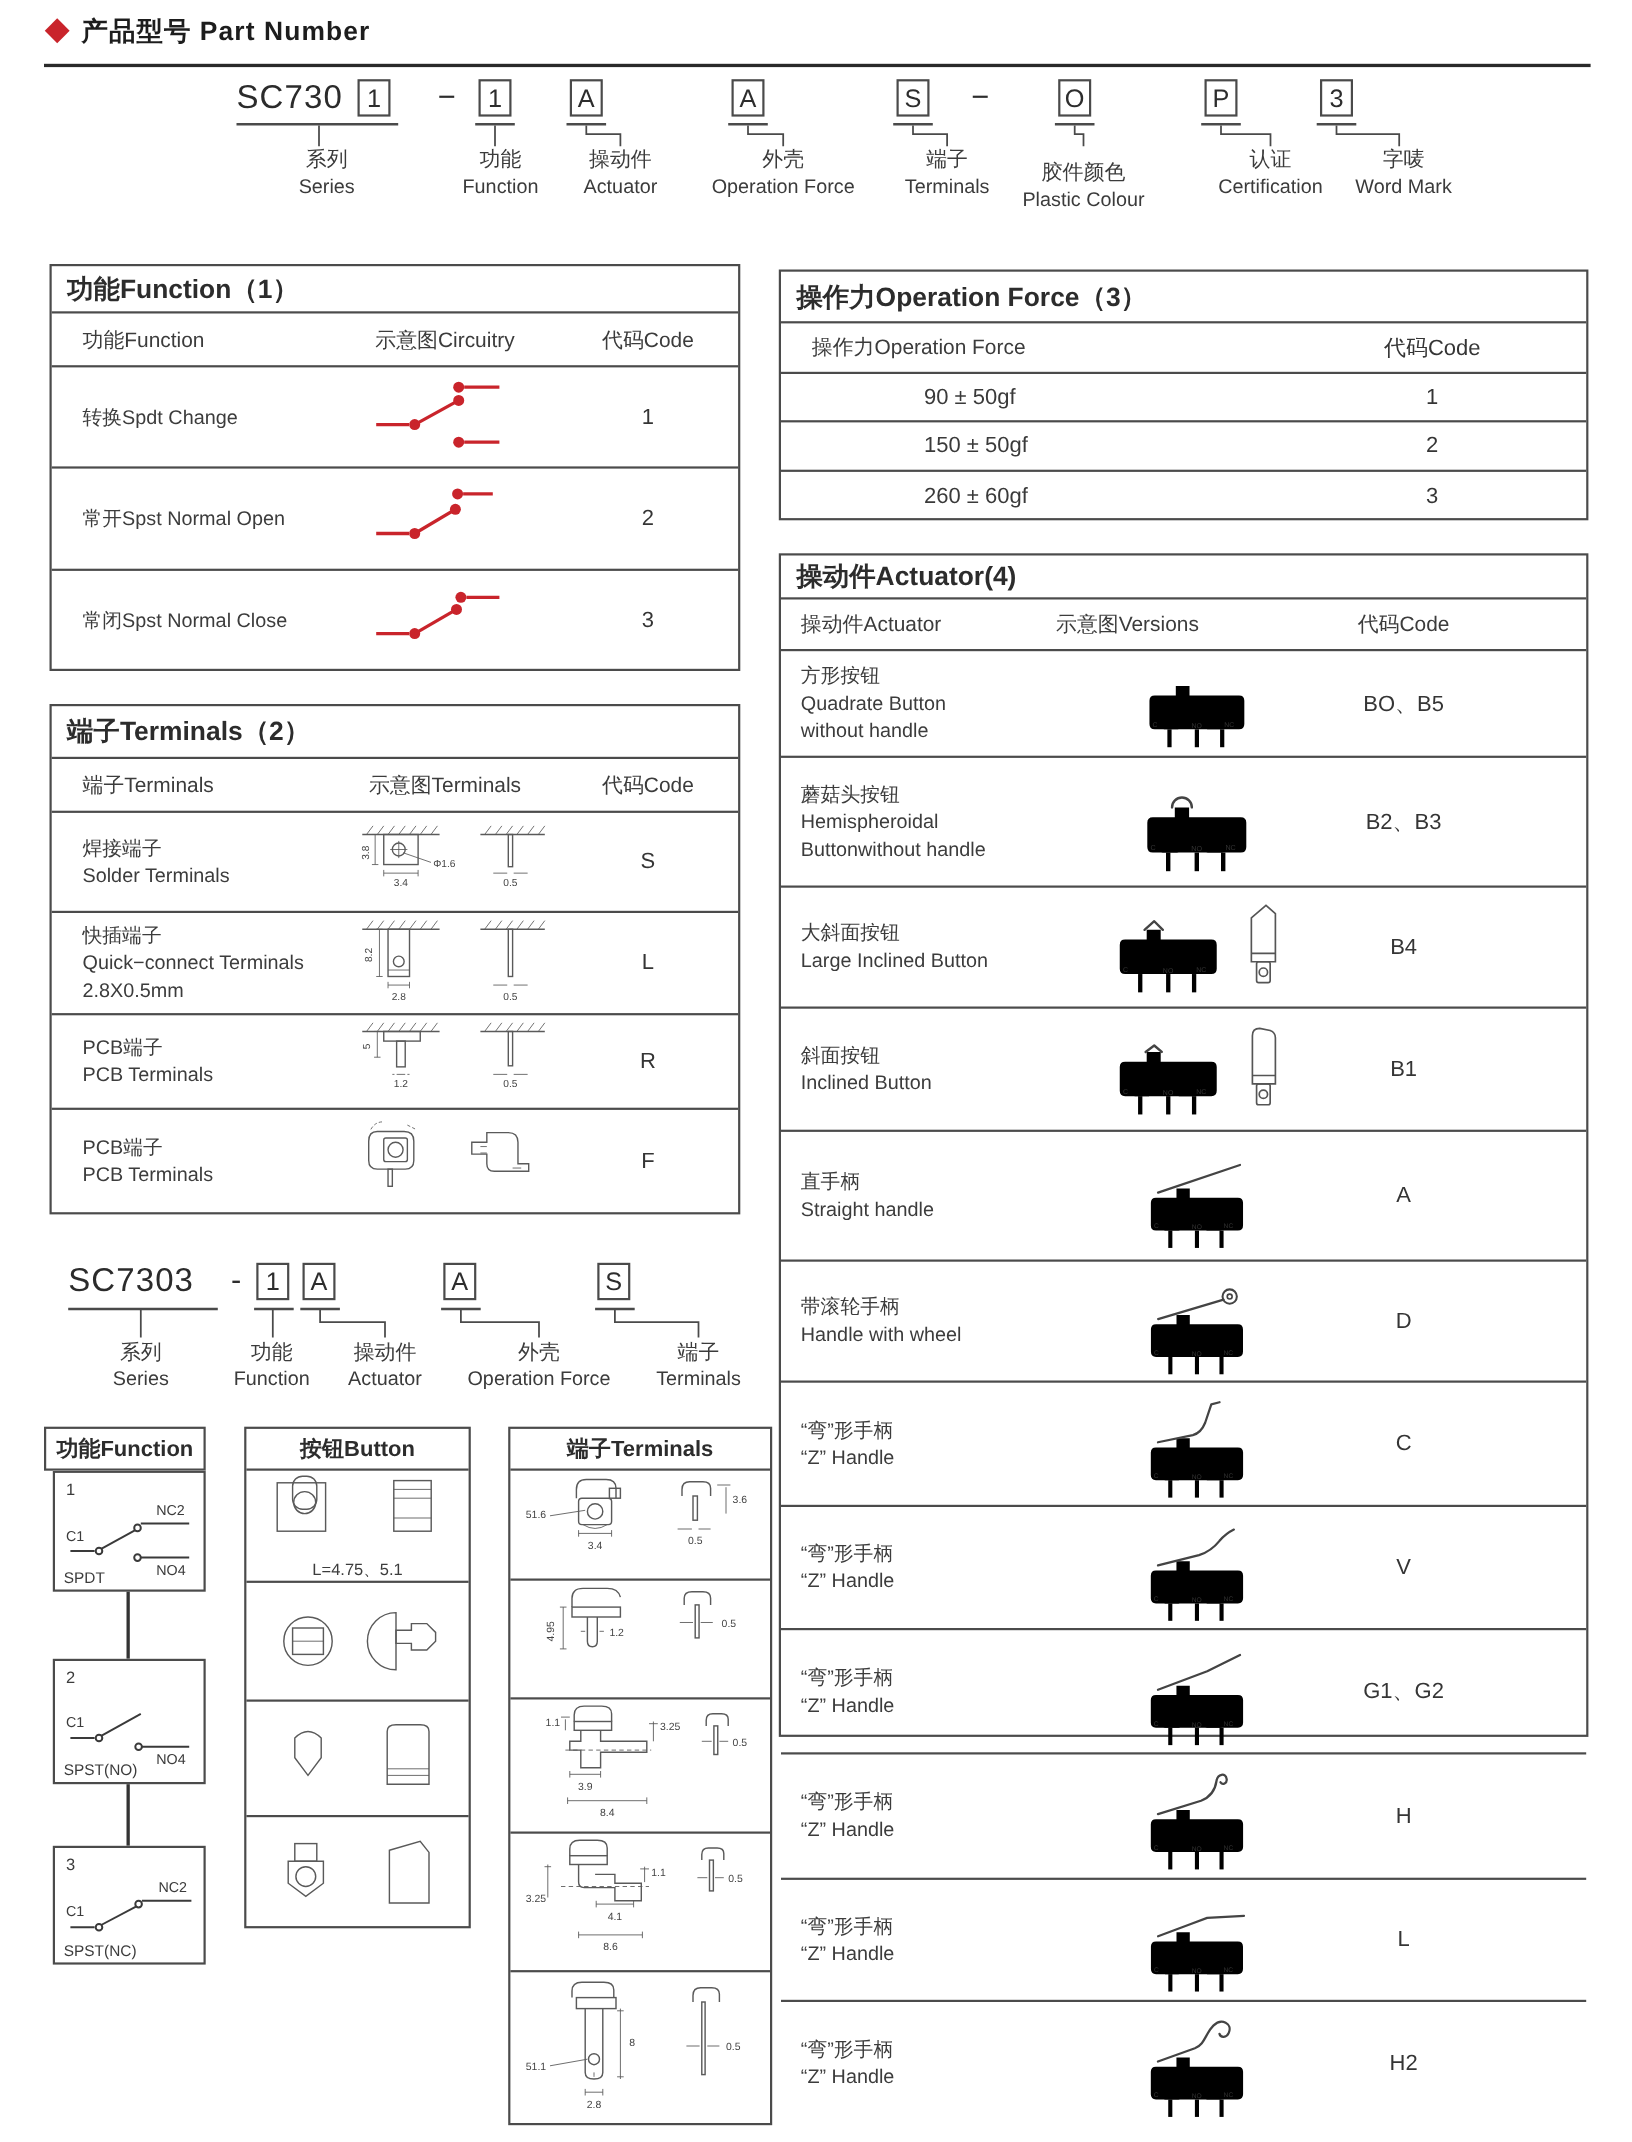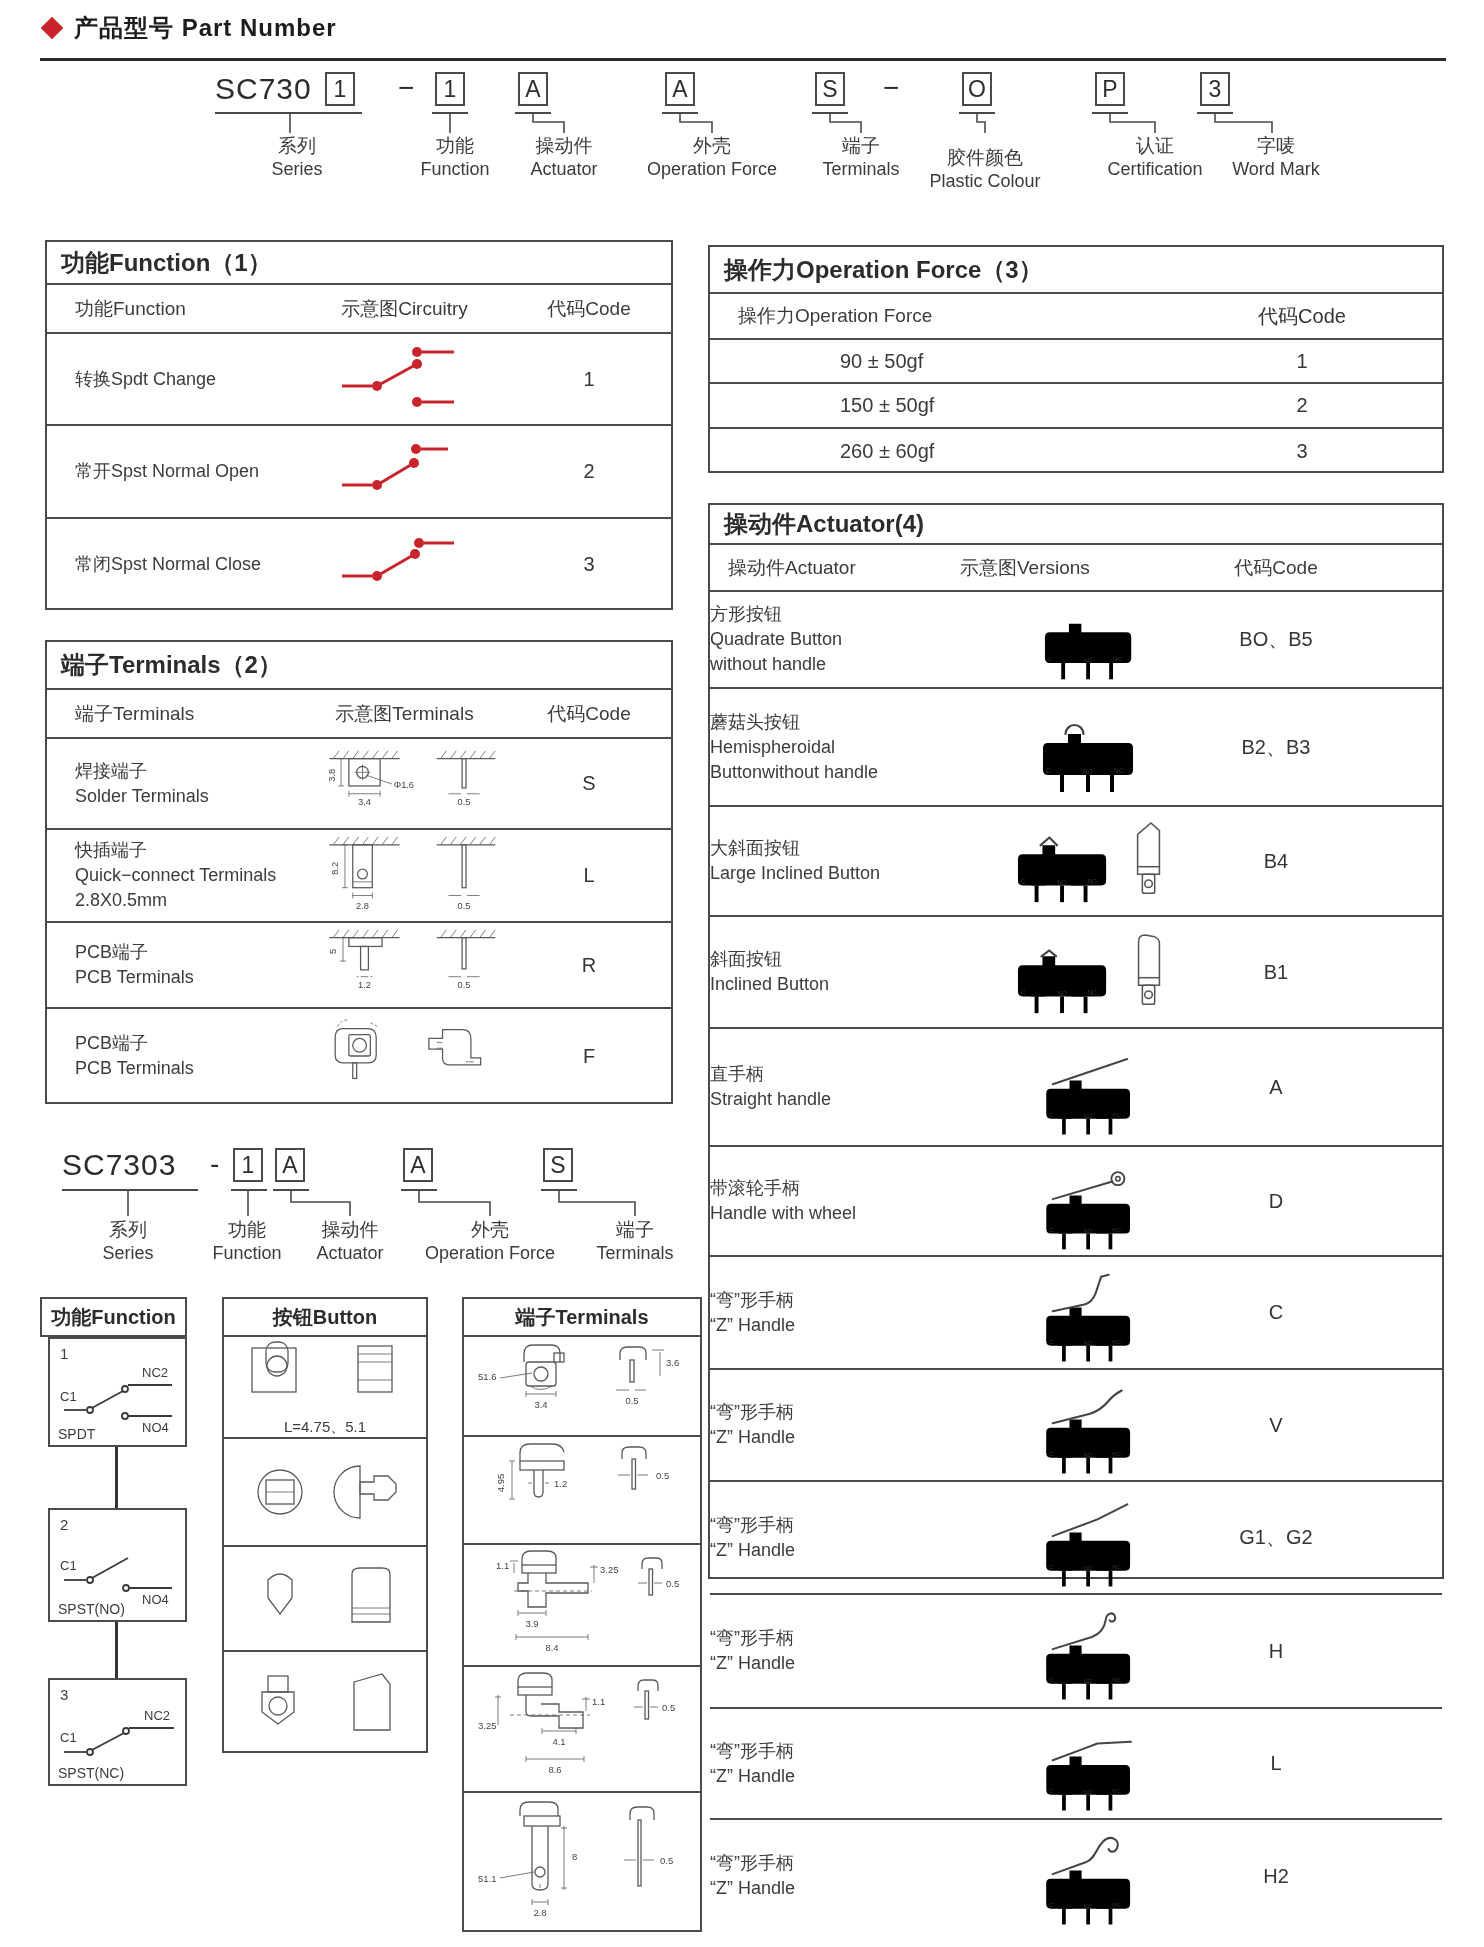--- a/index.html
+++ b/index.html
@@ -33,21 +33,21 @@
   .c-diag{width:205px;display:flex;justify-content:center;align-items:center;}
   .c-code{flex:1;text-align:center;font-size:20px;color:#353535;}
   .sub-l{width:255px;padding-left:28px;box-sizing:border-box;}
   .sub-m{width:205px;text-align:center;}
   .sub-r{flex:1;text-align:center;}
   
   .f-force{flex:1;padding-left:130px;box-sizing:border-box;font-size:20px;color:#3a3a3a;}
   .f-force-h{flex:1;padding-left:28px;box-sizing:border-box;}
   .f-code{width:280px;text-align:center;font-size:20px;color:#353535;}
   
-  .a-label{width:250px;box-sizing:border-box;font-size:18px;line-height:25px;color:#3c3c3c;}
+  .a-label{width:250px;padding-left:18px;box-sizing:border-box;font-size:18px;line-height:25px;color:#3c3c3c;}
   .a-diag{width:260px;display:flex;justify-content:center;align-items:center;}
   .a-code{flex:1;text-align:center;padding-right:110px;box-sizing:border-box;font-size:20px;color:#353535;}
   .a-sub-l{width:250px;padding-left:18px;box-sizing:border-box;}
   .a-sub-m{width:260px;text-align:left;}
   .a-sub-r{flex:1;text-align:center;padding-right:110px;box-sizing:border-box;}
   .sw{display:block;}
   .sw .lever{stroke:#444;fill:none;stroke-width:2.2;stroke-linecap:round;stroke-linejoin:round;}
   .sideview path,.sideview rect,.sideview circle{stroke:#555;fill:none;stroke-width:1.6;}
   
   .art path,.art rect,.art circle,.art line{stroke:#5a5a5a;fill:none;stroke-width:1.3;}

